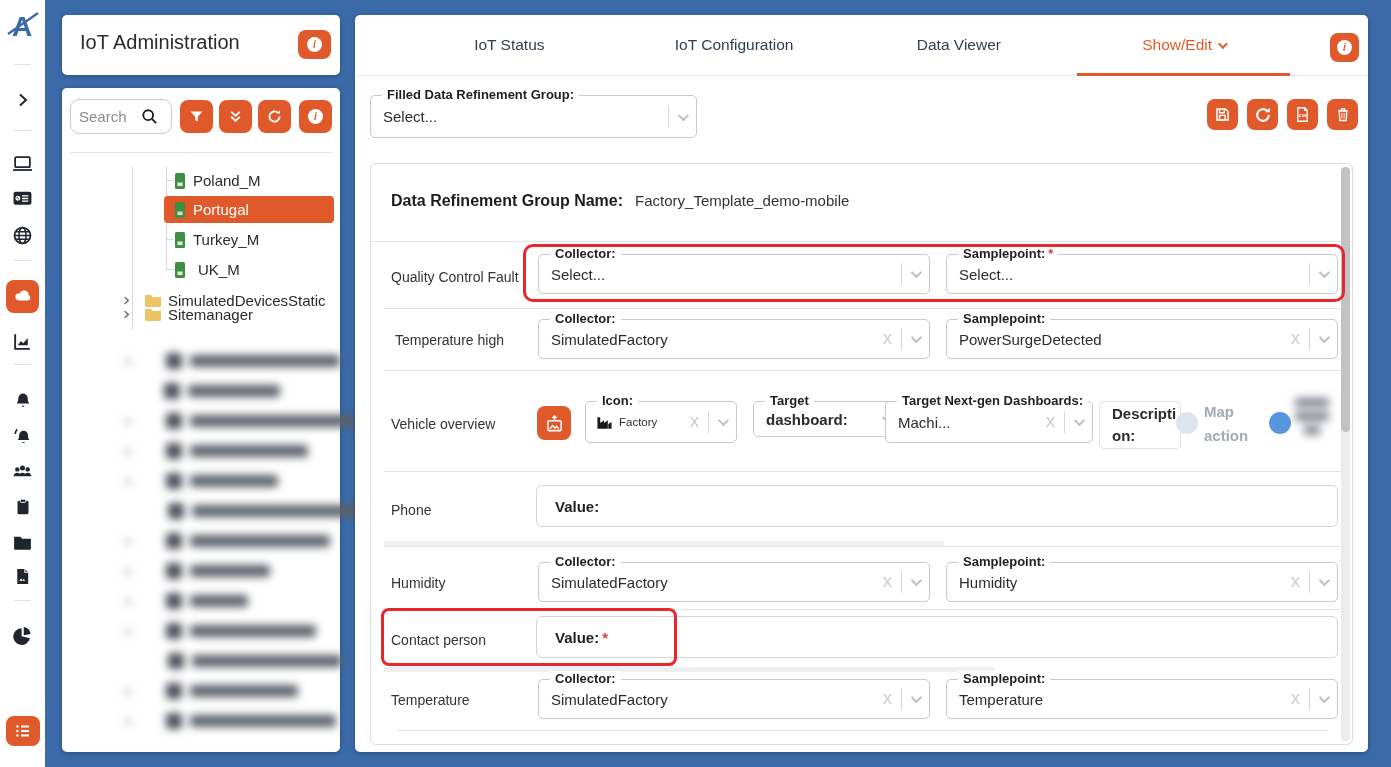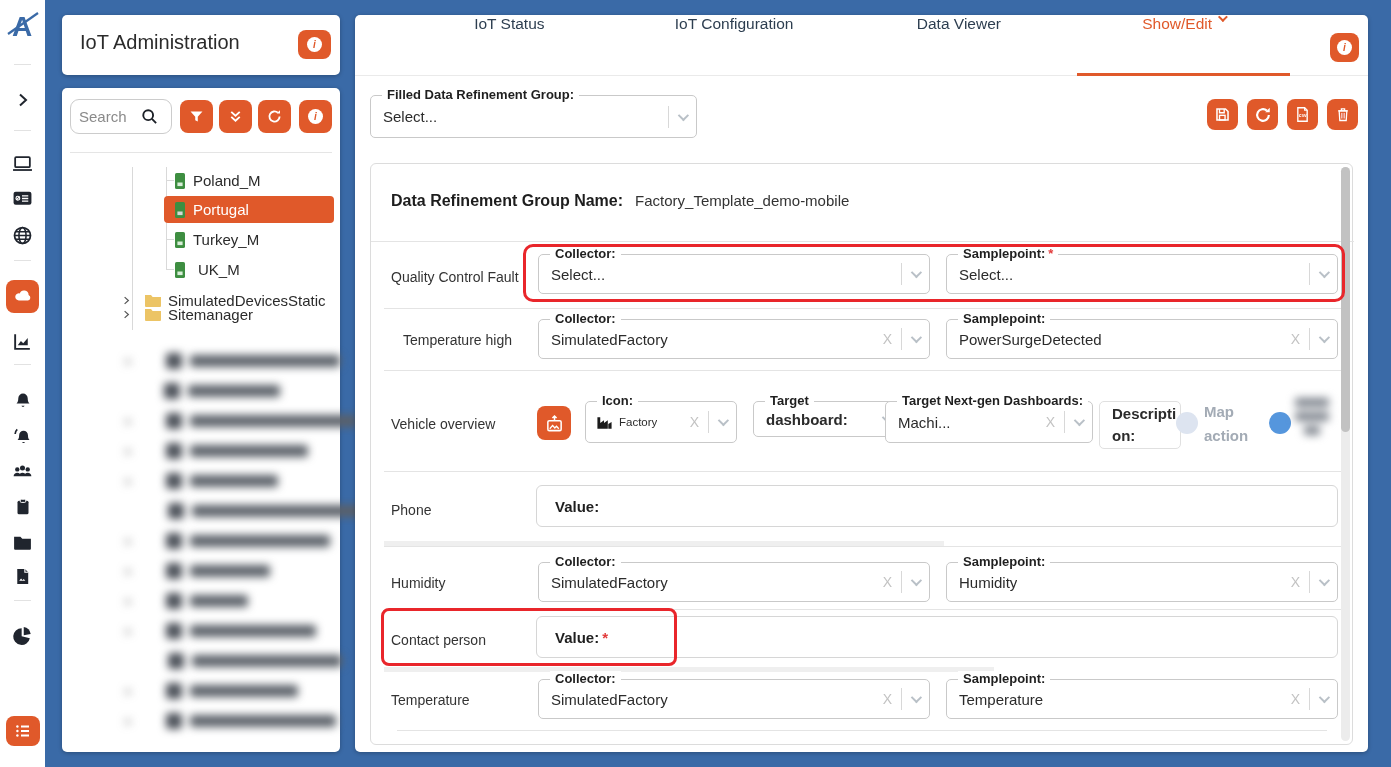--- a/index.html
+++ b/index.html
@@ -26,21 +26,21 @@
   .tree-row { position:absolute; height:27px; display:flex; align-items:center; font-size:15px; color:#2b2b2b; cursor:default; }
   .tree-sel { background:#e0592a; border-radius:4px; color:#fff; }
   .tline { position:absolute; background:#d9d9d9; }
   .tree-arrow { width:9px; height:9px; display:inline-block; }
   .blur-row { position:absolute; height:24px; display:flex; align-items:center; gap:8px; filter:blur(4px); }
   .blur-sq { width:16px; height:16px; background:#4a4f58; border-radius:3px; flex:none; }
   .blur-txt { height:12px; background:#5a6068; border-radius:3px; }
 
   
   .tabbar { position:absolute; left:0; top:0; right:0; height:61px; border-bottom:1px solid #eaeaea; display:flex; padding-left:42px; padding-right:72px; }
-  .tab { flex:1; display:flex; justify-content:center; gap:6px; font-size:15.5px; color:#2d3e50; position:relative; cursor:pointer; }
+  .tab { flex:1; display:flex; align-items:center; justify-content:center; gap:6px; font-size:15.5px; color:#2d3e50; position:relative; cursor:pointer; }
   .tab.active { color:#e0592a; }
   .tab.active::after { content:""; position:absolute; left:6px; right:6px; bottom:-1px; height:3px; background:#e0592a; }
   .chev { display:inline-block; width:7px; height:7px; border-right:2px solid currentColor; border-bottom:2px solid currentColor; transform:rotate(45deg) translateY(-2px); }
   .chev-grey { color:#b9c0c7; width:8px; height:8px; }
   .fs { position:absolute; border:1px solid #c9c9c9; border-radius:5px; background:#fff; display:flex; align-items:center; }
   .fs-legend { position:absolute; top:-9px; left:11px; background:#fff; padding:0 5px; font-size:13px; font-weight:bold; color:#1f1f1f; white-space:nowrap; }
   .fs-value { margin-left:12px; font-size:15px; color:#2b2b2b; white-space:nowrap; overflow:hidden; }
   .fs-ctrl { position:absolute; right:10px; display:flex; align-items:center; gap:9px; }
   .clear-x { color:#c3c3c3; font-size:14px; cursor:pointer; }
   .vdiv { width:1px; height:22px; background:#d8d8d8; }
@@ -400,21 +400,21 @@
     <div class="fs" style="left:575px;top:90px;width:392px;height:40px">
       <span class="fs-legend"><span>Samplepoint:</span><span class="req">*</span></span>
       <span class="fs-value">Select...</span>
       <span class="fs-ctrl">
           <span class="vdiv"></span>
           <span class="chev chev-grey"></span>
         </span>
     </div>
     <div class="sep" style="left:13px;top:144px;width:957px"></div>
 
-    <div class="row-label" style="left:32px;top:168px">Temperature high</div>
+    <div class="row-label" style="left:24px;top:168px">Temperature high</div>
     <div class="fs" style="left:167px;top:155px;width:392px;height:40px">
       <span class="fs-legend">Collector:</span>
       <span class="fs-value">SimulatedFactory</span>
       <span class="fs-ctrl">
           <span class="clear-x">X</span>
           <span class="vdiv"></span>
           <span class="chev chev-grey"></span>
         </span>
     </div>
     <div class="fs" style="left:575px;top:155px;width:392px;height:40px">

